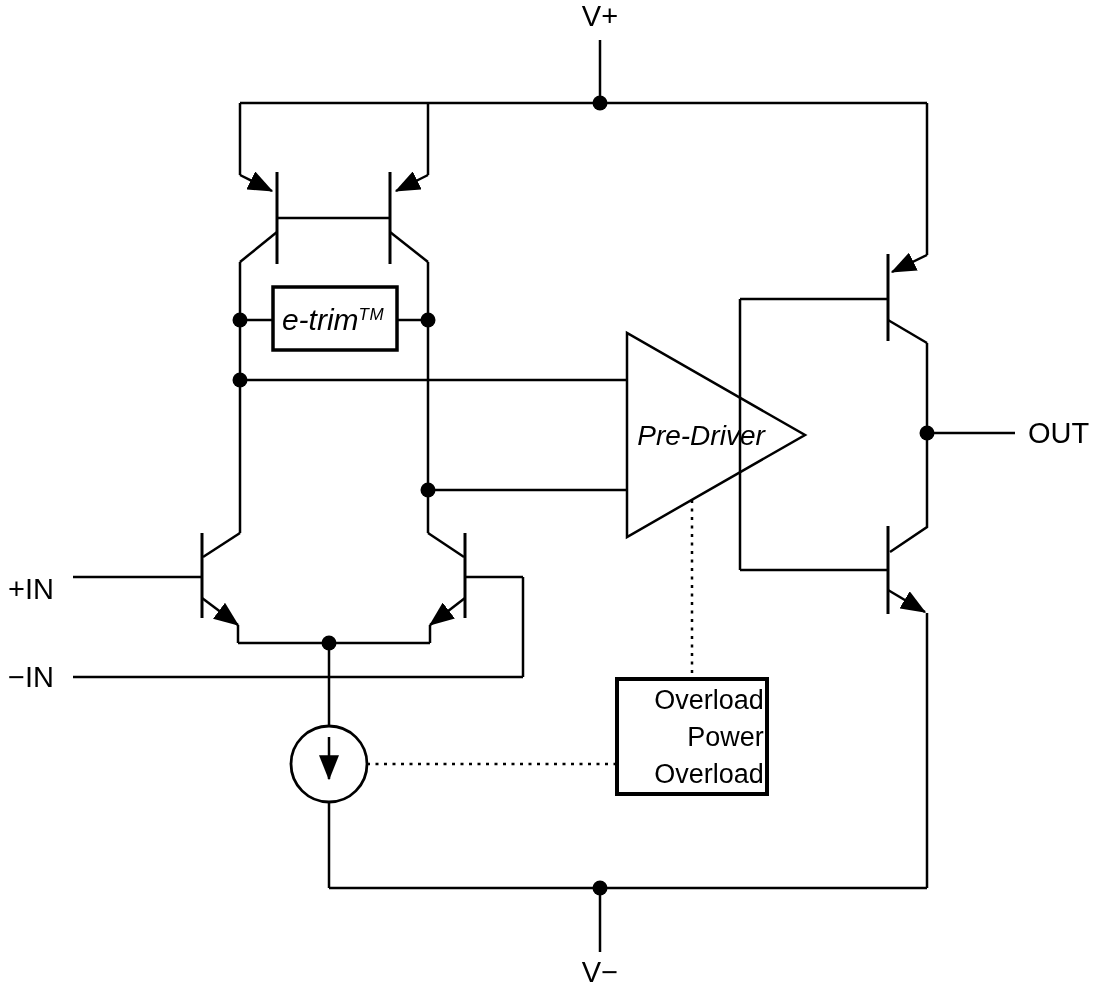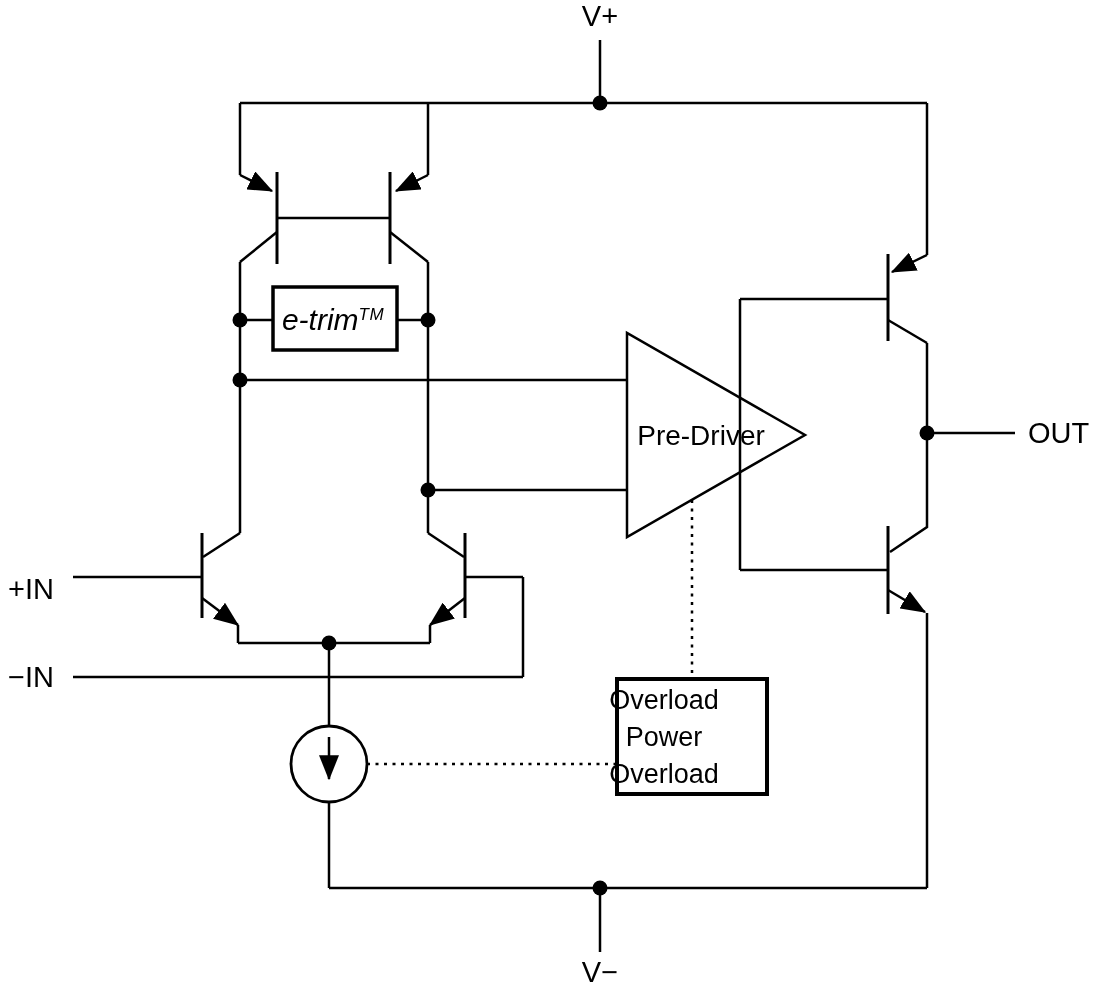--- a/index.html
+++ b/index.html
@@ -140,24 +140,24 @@
   <div class="lbl port vcenter" style="left:8px;top:677px;text-align:right;">−IN</div>
 
   <div class="lbl port vcenter" style="left:1028px;top:433px;">OUT</div>
 
   <div class="lbl port hcenter" style="left:600px;top:958px;">V−</div>
 
   <div class="lbl etrim ccenter" style="left:333px;top:320px;">
     <span>e-trim</span><span class="tm">TM</span>
   </div>
 
-  <div class="lbl predriver ccenter" style="left:701px;top:436px;">Pre-Driver</div>
+  <div class="lbl predriver ccenter" style="left:701px;top:436px;font-style:italic;">Pre-Driver</div>
 
   <div class="lbl superbeta block-label ccenter" style="left:333px;top:561px;">
   </div>
 
-  <div class="lbl overload block-label ccenter" style="left:664px;top:737px;">
+  <div class="lbl overload block-label ccenter" style="left:709px;top:737px;text-align:right;">
     <span>Overload</span>
     <span>Power</span>
     <span>Overload</span>
   </div>
 
 </div>
 
 </body></html>

